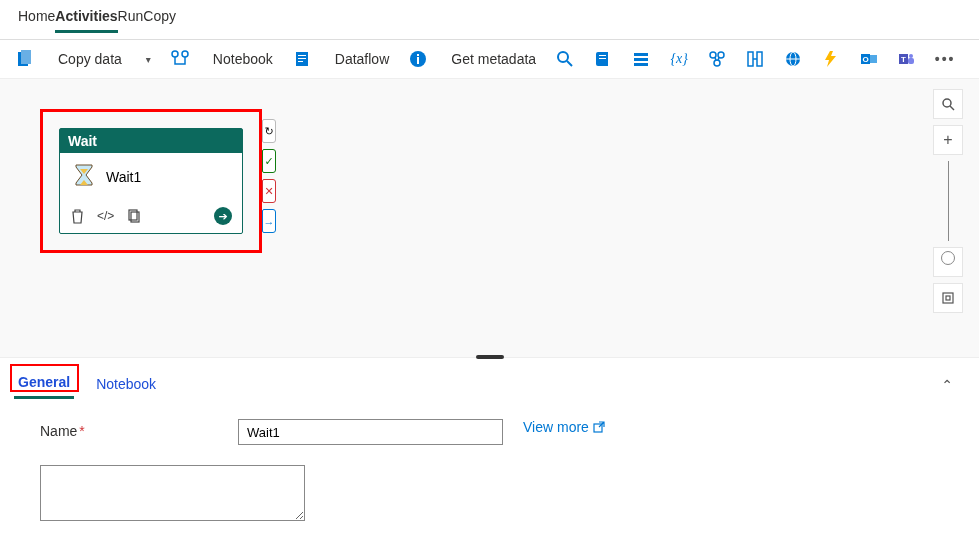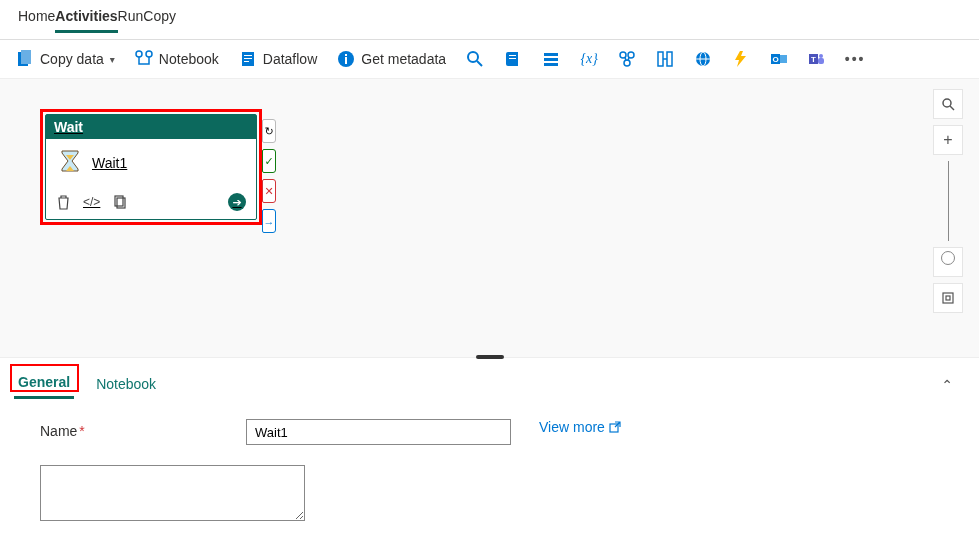--- a/index.html
+++ b/index.html
@@ -5,34 +5,34 @@
 * { margin: 0; padding: 0; box-sizing: border-box; }
 body { font-family: "Segoe UI", Arial, sans-serif; font-size: 14px; background: #fff; width: 979px; height: 546px; overflow: hidden; }
 
 
 .topnav { display: flex; padding: 8px 18px 6px; border-bottom: 1px solid #ddd; }
 .topnav-item { cursor: pointer; padding-bottom: 6px; color: #323130; }
 .topnav-item.active { border-bottom: 3px solid #0c695d; font-weight: 700; }
 
 
 .toolbar { display: flex; align-items: center; gap: 20px; padding: 10px 16px; border-bottom: 1px solid #eee; flex-wrap: nowrap; }
-.tb { display: flex; align-items: center; gap: 6px; cursor: pointer; color: #323130; font-size: 14px; white-space: nowrap; }
+.tb { display: flex; align-items: center; gap: 24px; cursor: pointer; color: #323130; font-size: 14px; white-space: nowrap; }
 .tb-sq { width: 18px; height: 18px; display: flex; align-items: center; justify-content: center; }
 svg { display: block; }
 .chev-down { font-size: 10px; color: #555; }
 
 
 .canvas-wrap { position: relative; height: 278px; background: #f9f9f9; }
 .zoom-tools { position: absolute; right: 16px; top: 10px; width: 30px; display: flex; flex-direction: column; align-items: center; gap: 6px; }
 .zoom-btn { width: 30px; height: 30px; background: #fff; border: 1px solid #e5e5e5; display: flex; align-items: center; justify-content: center; cursor: pointer; font-size: 16px; color: #555; }
 .zoom-line { width: 1px; height: 40px; background: #888; position: relative; }
 .zoom-knob { width: 14px; height: 14px; border: 1px solid #888; border-radius: 50%; background: #fff; position: absolute; left: -7px; }
 
 
-.card-wrap { position: absolute; left: 40px; top: 30px; width: 222px; border: 3px solid #ff0000; padding: 2px; text-decoration: underline; }
+.card-wrap { position: absolute; left: 40px; top: 30px; width: 222px; border: 3px solid #ff0000; padding: 16px; }
 .card { background: #fff; border: 1px solid #0c695d; border-radius: 2px; }
 .card-header { background: #0c695d; color: #fff; font-weight: 600; padding: 4px 8px; }
 .card-body { display: flex; align-items: center; gap: 10px; padding: 10px 12px; }
 .card-actions { display: flex; align-items: center; gap: 12px; padding: 6px 10px 8px; }
 .card-actions .spacer { flex: 1; }
 .mini-icon { cursor: pointer; color: #444; }
 .run-circle { width: 18px; height: 18px; border-radius: 50%; background: #0c695d; color: #fff; display: flex; align-items: center; justify-content: center; font-size: 11px; }
 
 
 .handles { position: absolute; left: 262px; top: 40px; display: flex; flex-direction: column; gap: 6px; }
@@ -40,27 +40,27 @@
 .handle.green { color: #107c10; border-color: #107c10; }
 .handle.red { color: #d13438; border-color: #d13438; }
 .handle.blue { color: #0078d4; border-color: #0078d4; }
 
 
 .splitter { height: 3px; background: #fff; border-top: 1px solid #eee; position: relative; }
 .splitter-grip { position: absolute; left: 50%; transform: translateX(-50%); top: -3px; width: 28px; height: 4px; background: #333; border-radius: 2px; }
 
 
 .panel-tabs { display: flex; align-items: center; gap: 18px; padding: 10px 14px 4px; position: relative; }
-.ptab { padding: 4px 4px 6px; cursor: pointer; color: #0f766e; }
+.ptab { padding: 4px 4px 6px; cursor: pointer; color: #1d4ed8; }
 .ptab.active { font-weight: 600; border-bottom: 3px solid #0c695d; }
 .ptab-highlight { position: absolute; left: 10px; top: 4px; width: 69px; height: 28px; border: 2px solid #ff0000; pointer-events: none; }
 .collapse-chevron { margin-left: auto; cursor: pointer; color: #555; font-size: 14px; padding-right: 12px; }
 
 .form { padding: 16px 40px; }
-.form-row { display: flex; align-items: flex-start; gap: 16px; min-height: 32px; margin-bottom: 14px; }
+.form-row { display: flex; align-items: flex-start; gap: 8px; min-height: 32px; margin-bottom: 14px; }
 .form-label { width: 190px; color: #323130; padding-top: 4px; }
 .req { color: #d13438; margin-left: 2px; }
 .form-input { width: 265px; height: 26px; padding: 2px 8px; border: 1px solid #888; font-family: inherit; font-size: 13px; }
 .form-textarea { width: 265px; height: 56px; padding: 4px 8px; border: 1px solid #888; font-family: inherit; font-size: 13px; resize: both; }
 .learn-more { color: #0078d4; margin-left: 12px; display: inline-flex; align-items: center; gap: 4px; cursor: pointer; font-size: 14px; }
 </style>
 </head>
 <body>
 
 <div class="topnav">

